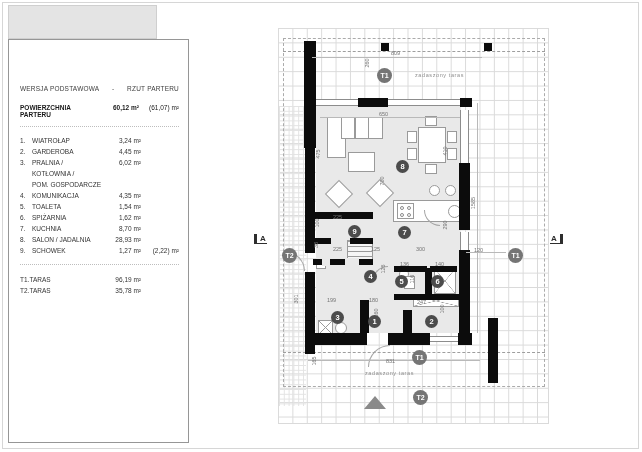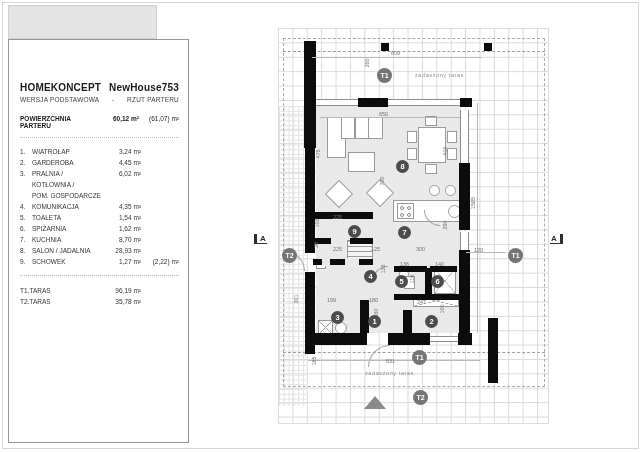--- a/index.html
+++ b/index.html
@@ -59,24 +59,20 @@
   .sq{position:absolute;background:#0c0c0c;}
 </style>
 </head>
 <body>
 
 <div class="page">
   <div class="frame"></div>
 
   <div class="logo-box"></div>
   <div class="info-panel">
-    <div class="title-row">
-      <span>HOMEKONCEPT</span>
-      <span>NewHouse753</span>
-    </div>
     <div class="sub-row">
       <span>WERSJA  PODSTAWOWA</span>
       <span>-</span>
       <span>RZUT PARTERU</span>
     </div>
     <div class="area-row">
       <span class="lbl">POWIERZCHNIA PARTERU</span>
       <span class="val">60,12 m²</span>
       <span class="ext">(61,07) m²</span>
     </div>

